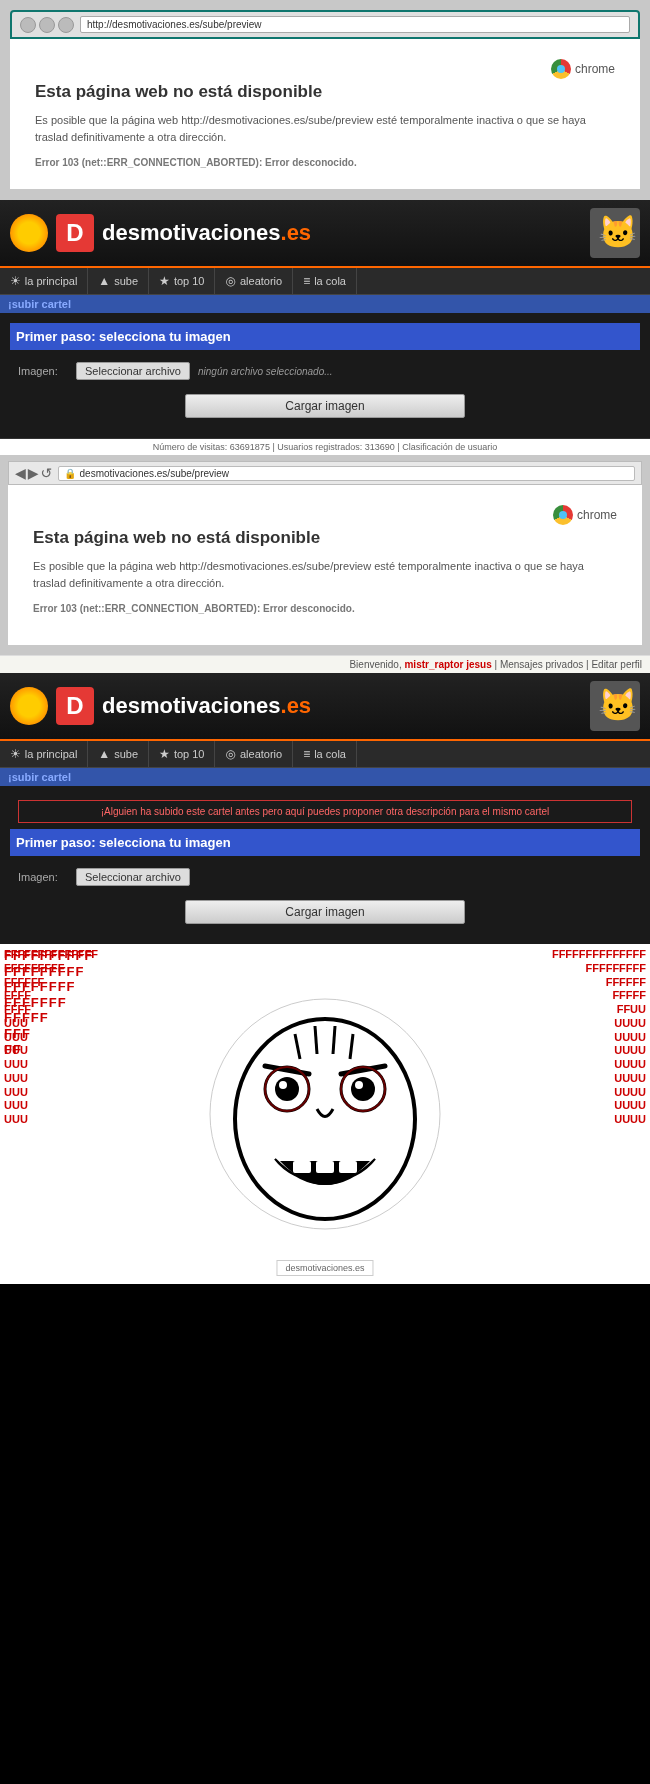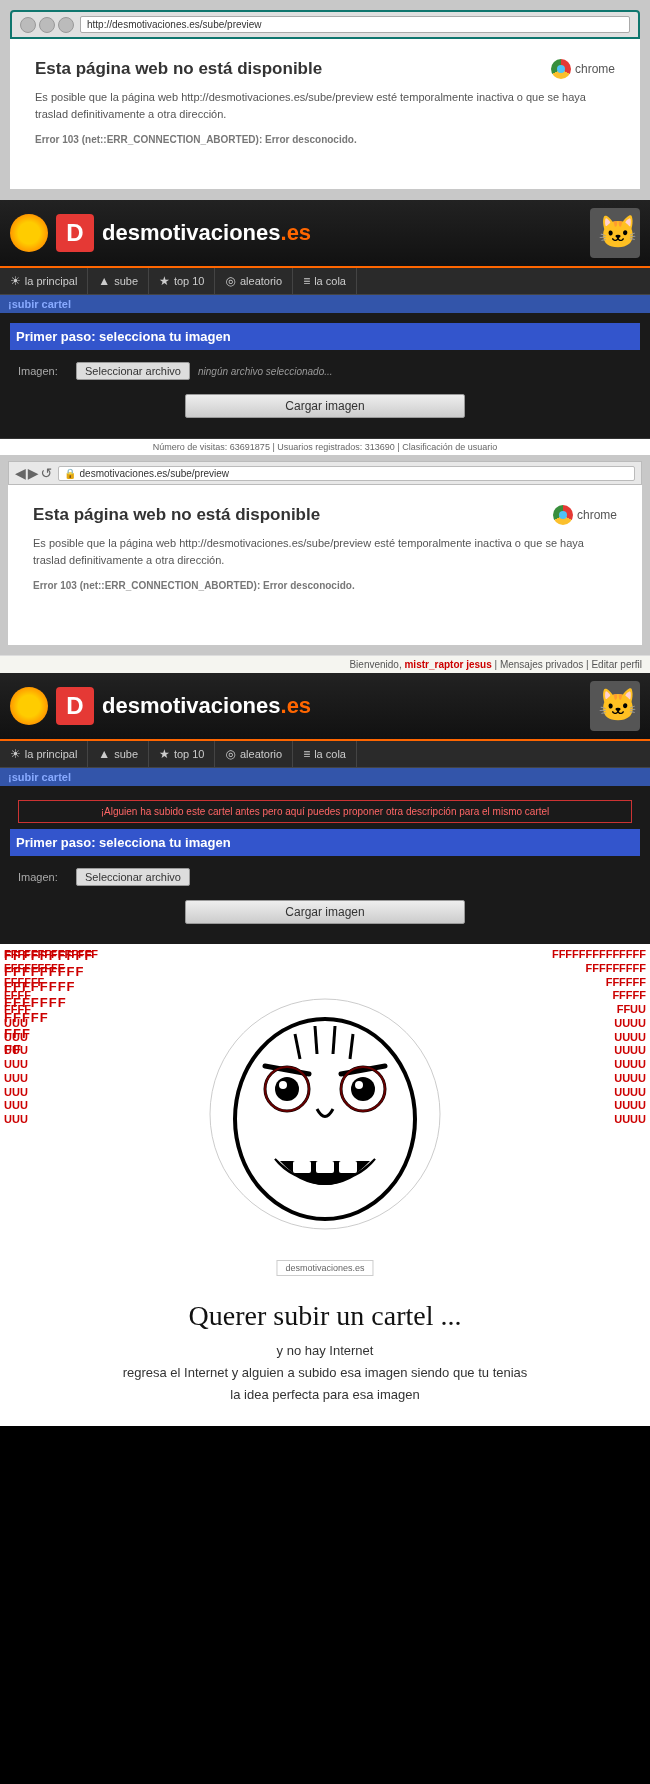--- a/index.html
+++ b/index.html
@@ -62,20 +62,21 @@
     .error-title-row {
       display: flex;
       justify-content: space-between;
       align-items: flex-start;
       margin-bottom: 10px;
     }
     .error-title {
       font-size: 17px;
       font-weight: bold;
       color: #333;
+      margin-top: 23px;
     }
     .chrome-logo {
       display: flex;
       align-items: center;
       gap: 4px;
       font-size: 12px;
       color: #555;
     }
     .chrome-circle {
       width: 20px; height: 20px;
@@ -580,22 +581,14 @@
 
       <line x1="90" y1="40" x2="95" y2="65" stroke="black" stroke-width="3"></line>
       <line x1="110" y1="32" x2="112" y2="60" stroke="black" stroke-width="3"></line>
       <line x1="130" y1="32" x2="128" y2="60" stroke="black" stroke-width="3"></line>
       <line x1="148" y1="40" x2="145" y2="65" stroke="black" stroke-width="3"></line>
     </svg>
 
     <div class="desmo-watermark">desmotivaciones.es</div>
   </div>
 
-  <div class="bottom-text-section">
-    <div class="bottom-title">Querer subir un cartel ...</div>
-    <div class="bottom-subtitle">
-      <div>y no hay Internet</div>
-      <div>regresa el Internet y alguien a subido esa imagen siendo que tu tenias</div>
-      <div>la idea perfecta para esa imagen</div>
-    </div>
-  </div>
 
 </div>
 
 </body></html>

